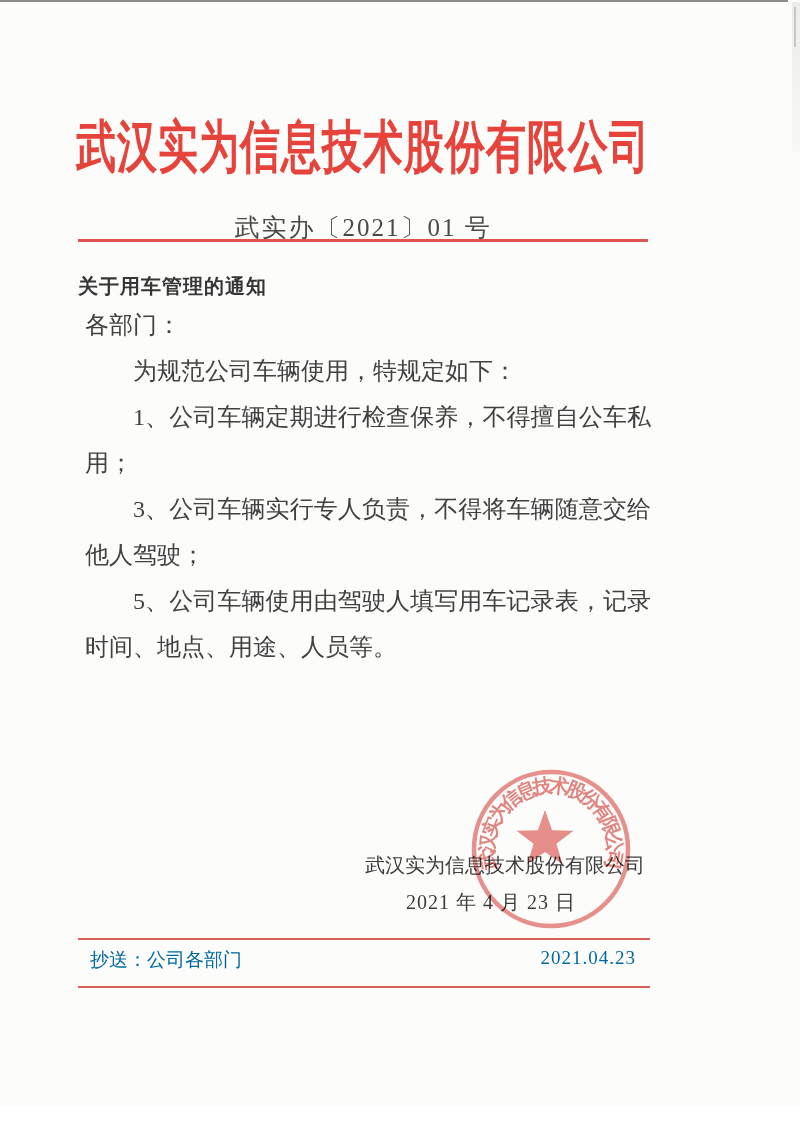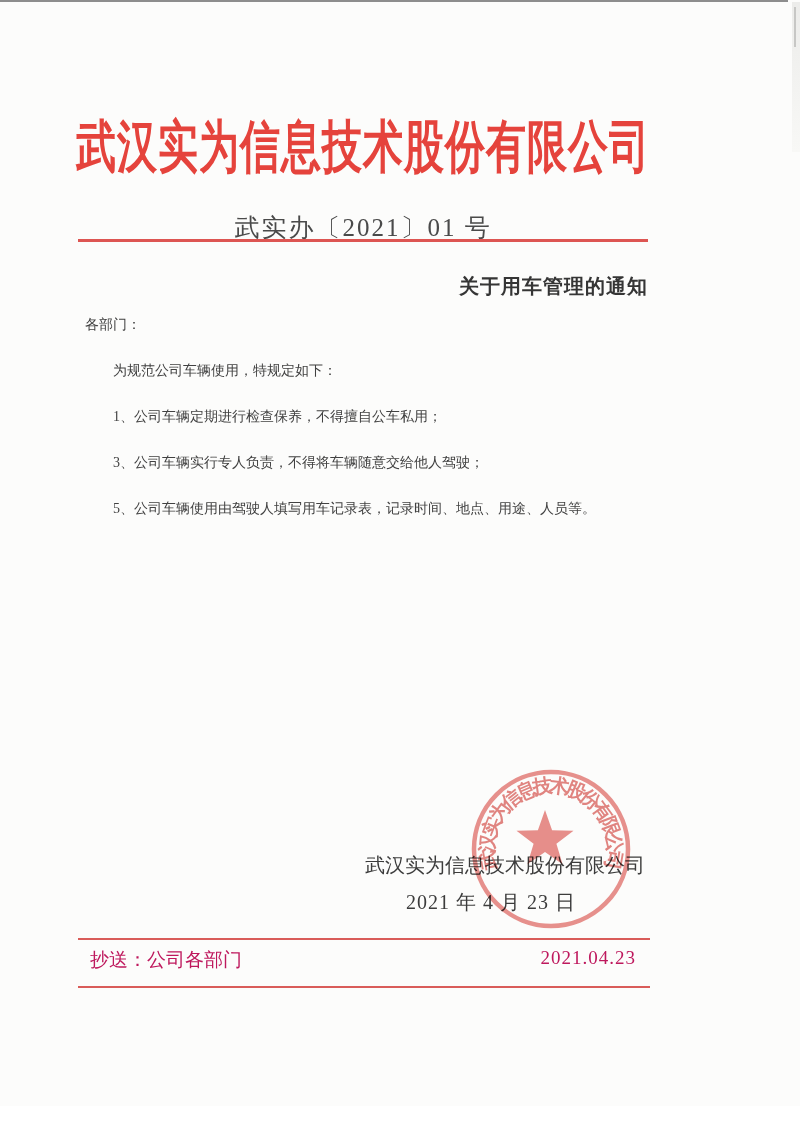--- a/index.html
+++ b/index.html
@@ -23,41 +23,41 @@
 
   .letterhead { position: absolute; top: 100px; left: 0; width: 100%; height: 92px;
     display: flex; align-items: center; justify-content: center; }
   .letterhead span {
     font-size: 40px; font-weight: bold; color: #e5433c; white-space: nowrap;
     letter-spacing: 1px; transform: scaleY(1.42);
   }
   .doc-number { position: absolute; top: 211px; left: 0; width: 100%; text-align: center;
     font-size: 25px; letter-spacing: 2px; color: #4a4a4a; }
   .red-rule { position: absolute; top: 239px; left: 0; width: 100%; height: 3px; background: #dd5552; }
-  .notice-title { position: absolute; top: 273px; left: 0; width: 100%; text-align: right;
+  .notice-title { position: absolute; top: 273px; left: 0; width: 100%; text-align: left;
     font-size: 20px; font-weight: bold; letter-spacing: 1px; color: #353535; }
 
   .body-text { position: absolute; top: 302px; left: 85px; width: 566px;
-    font-size: 14px; line-height: 46px; color: #414141; }
+    font-size: 24px; line-height: 46px; color: #414141; }
   .body-text p { margin: 0; text-indent: 2em; text-align: justify; }
   .body-text p.salutation { text-indent: 0; }
 
   .signature { position: absolute; top: 852px; right: 155px; text-align: right;
     font-size: 20px; color: #3c3c3c; line-height: 26px; }
   .signature .sig-date { margin-top: 11px; text-align: center; padding-right: 28px; letter-spacing: 1px; }
 
   .stamp { position: absolute; left: 464px; top: 762px; width: 174px; height: 174px;
     mix-blend-mode: multiply; opacity: 0.88; }
 
   .footer-rule { position: absolute; left: 78px; width: 572px; height: 2px; background: #d95c59; }
   .footer-rule.top { top: 938px; }
   .footer-rule.bottom { top: 986px; }
   .footer-row { position: absolute; top: 947px; left: 78px; width: 572px; box-sizing: border-box;
     padding: 0 14px 0 12px; display: flex; justify-content: space-between;
-    font-size: 19px; color: #be185d; }
+    font-size: 19px; color: #0369a1; }
   .footer-row .f-date { letter-spacing: 1px; }
 </style>
 </head>
 <body>
 
 <div class="page">
 
   <div class="top-edge-line"></div>
   <div class="right-edge-shade"></div>
   <div class="right-edge-fold"></div>

